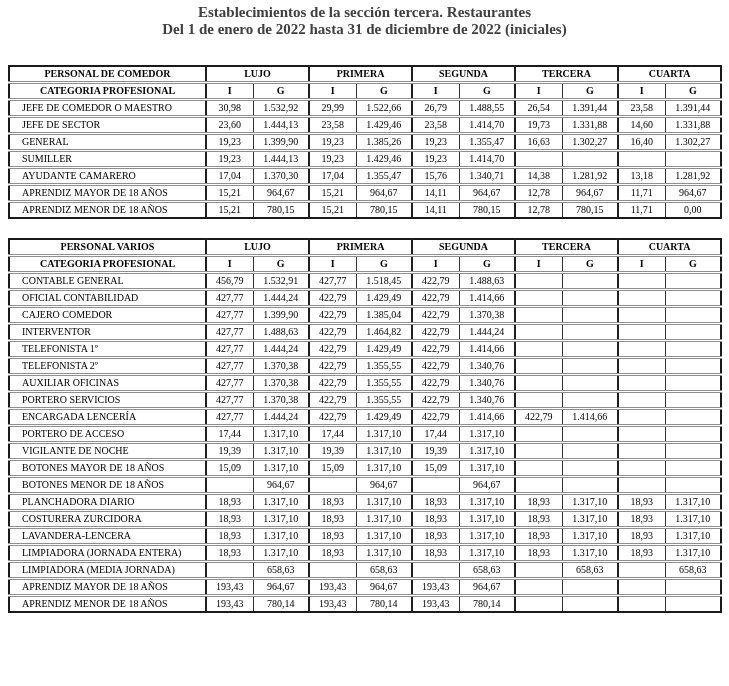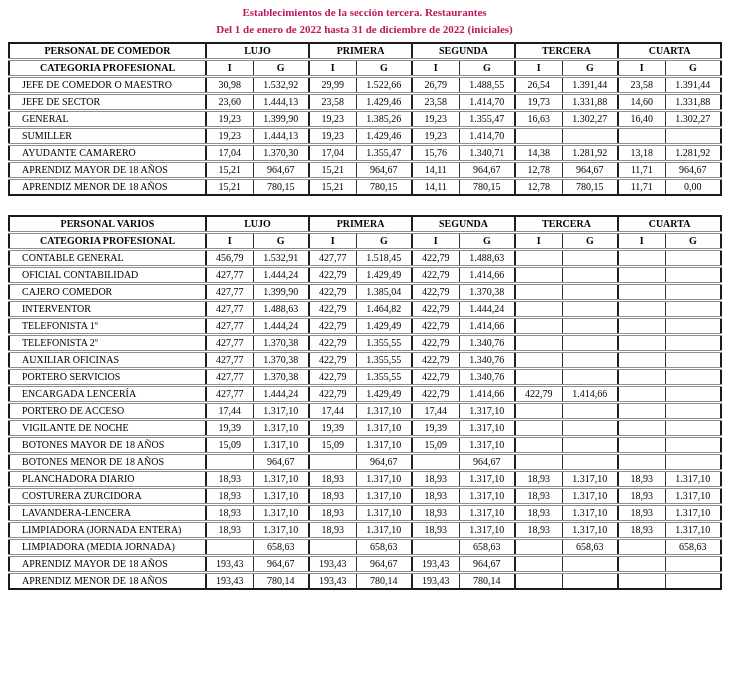--- a/index.html
+++ b/index.html
@@ -14,32 +14,32 @@
     height: 686px;
     background: #ffffff;
     overflow: hidden;
   }
   .title-block {
     padding-top: 4px;
     text-align: center;
   }
   .title-line {
     font-weight: bold;
-    font-size: 11px;
+    font-size: 15px;
     line-height: 16.5px;
-    color: #be185d;
+    color: #404040;
   }
   table.grid {
     border-collapse: collapse;
     table-layout: fixed;
     width: 714px;
     margin-left: 8px;
     border: 2px solid #1a1a1a;
   }
-  table.grid.t1 { margin-top: 5px; }
+  table.grid.t1 { margin-top: 28px; }
   table.grid.t2 { margin-top: 19px; }
   table.grid th, table.grid td {
     font-size: 10px;
     height: 16px;
     line-height: 12px;
     padding: 1px 2px;
     overflow: hidden;
     white-space: nowrap;
     vertical-align: middle;
   }

